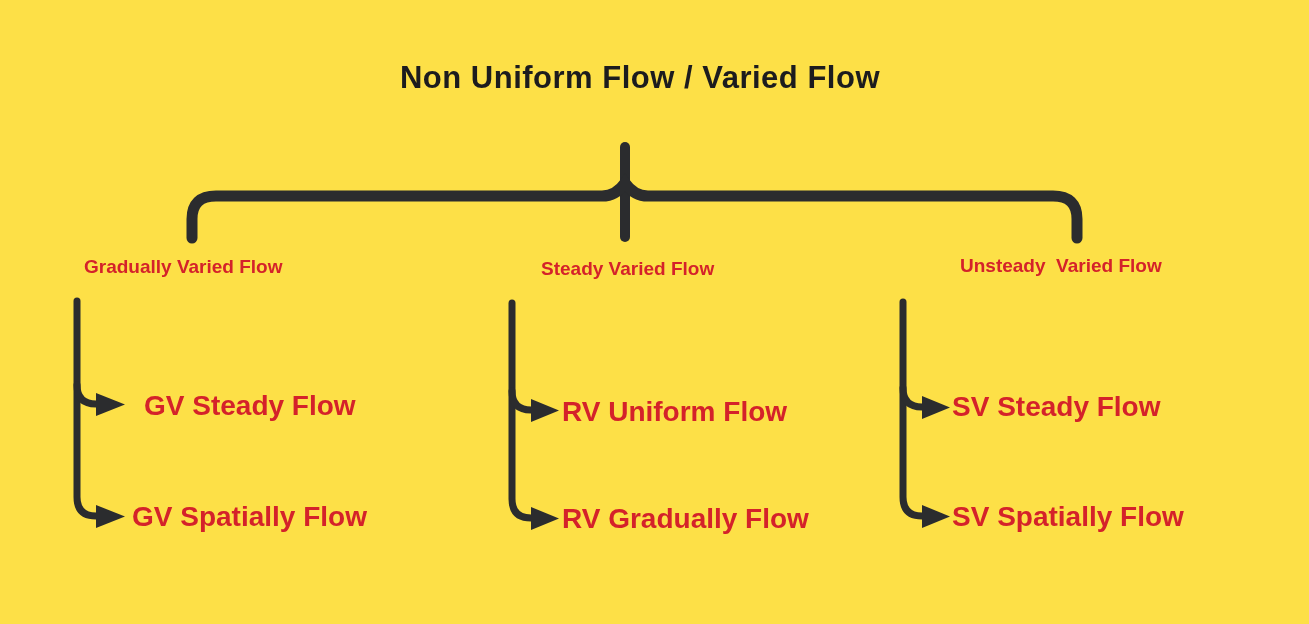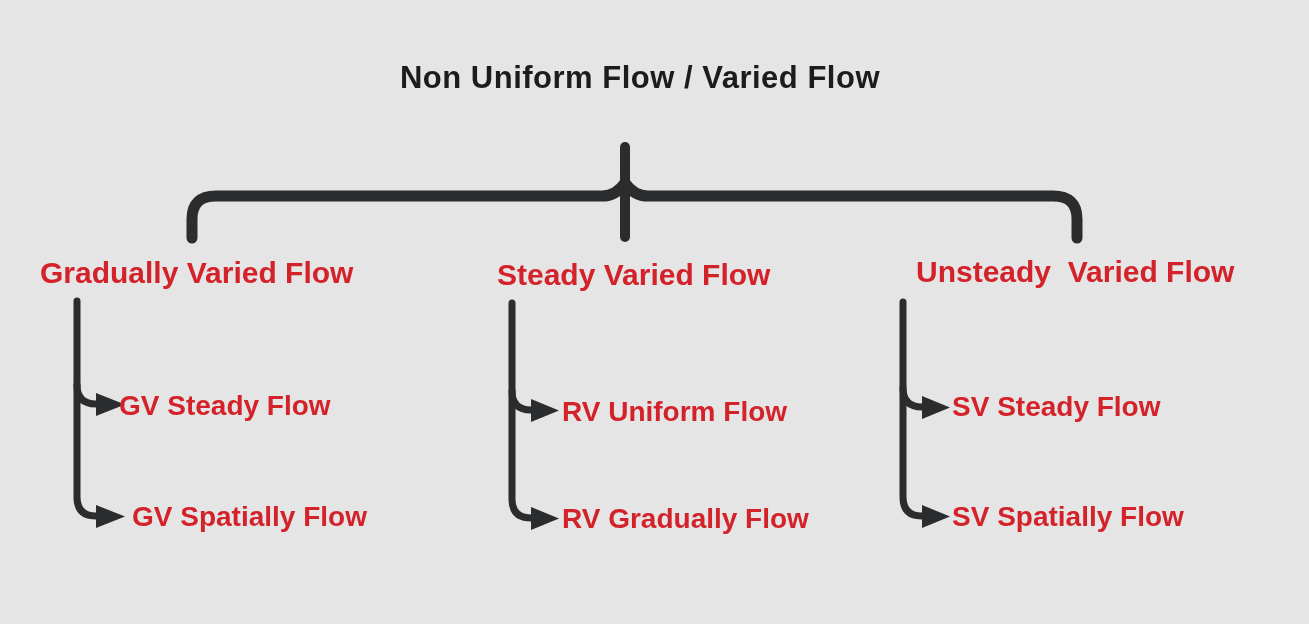--- a/index.html
+++ b/index.html
@@ -1,20 +1,20 @@
 <!DOCTYPE html>
 <html><head>
 <meta charset="utf-8">
 <style>
   html, body { margin: 0; padding: 0; background: #ffffff; }
   .canvas {
     position: relative;
     width: 1309px;
     height: 624px;
-    background: #e5e5e5;
+    background: #fde047;
     overflow: hidden;
     font-family: "Liberation Sans", sans-serif;
   }
   .connectors {
     position: absolute;
     left: 0; top: 0;
     width: 1309px; height: 624px;
   }
   .title {
     position: absolute;
@@ -22,36 +22,37 @@
     width: 1280px;
     text-align: center;
     font-size: 31px;
     font-weight: 700;
     letter-spacing: 0.5px;
     color: #1c1c1e;
     white-space: pre;
   }
   .branch-label {
     position: absolute;
-    font-size: 30px;
+    font-size: 19px;
     font-weight: 700;
     color: #d4222a;
     white-space: pre;
+    margin-left: 44px;
   }
   .child-label {
     position: absolute;
     font-size: 28px;
     font-weight: 700;
     color: #d4222a;
     white-space: pre;
   }
   .lbl-gradually { left: 40px;  top: 256px; }
   .lbl-rapidly   { left: 497px; top: 258px; }
   .lbl-spatially { left: 916px; top: 255px; }
-  .lbl-gv-steady   { left: 119px; top: 390px; }
+  .lbl-gv-steady   { left: 144px; top: 390px; }
   .lbl-gv-unsteady { left: 132px; top: 501px; }
   .lbl-rv-steady   { left: 562px; top: 396px; }
   .lbl-rv-unsteady { left: 562px; top: 503px; }
   .lbl-sv-steady   { left: 952px; top: 391px; }
   .lbl-sv-unsteady { left: 952px; top: 501px; }
 </style>
 </head>
 <body>
 
 <div class="canvas">

